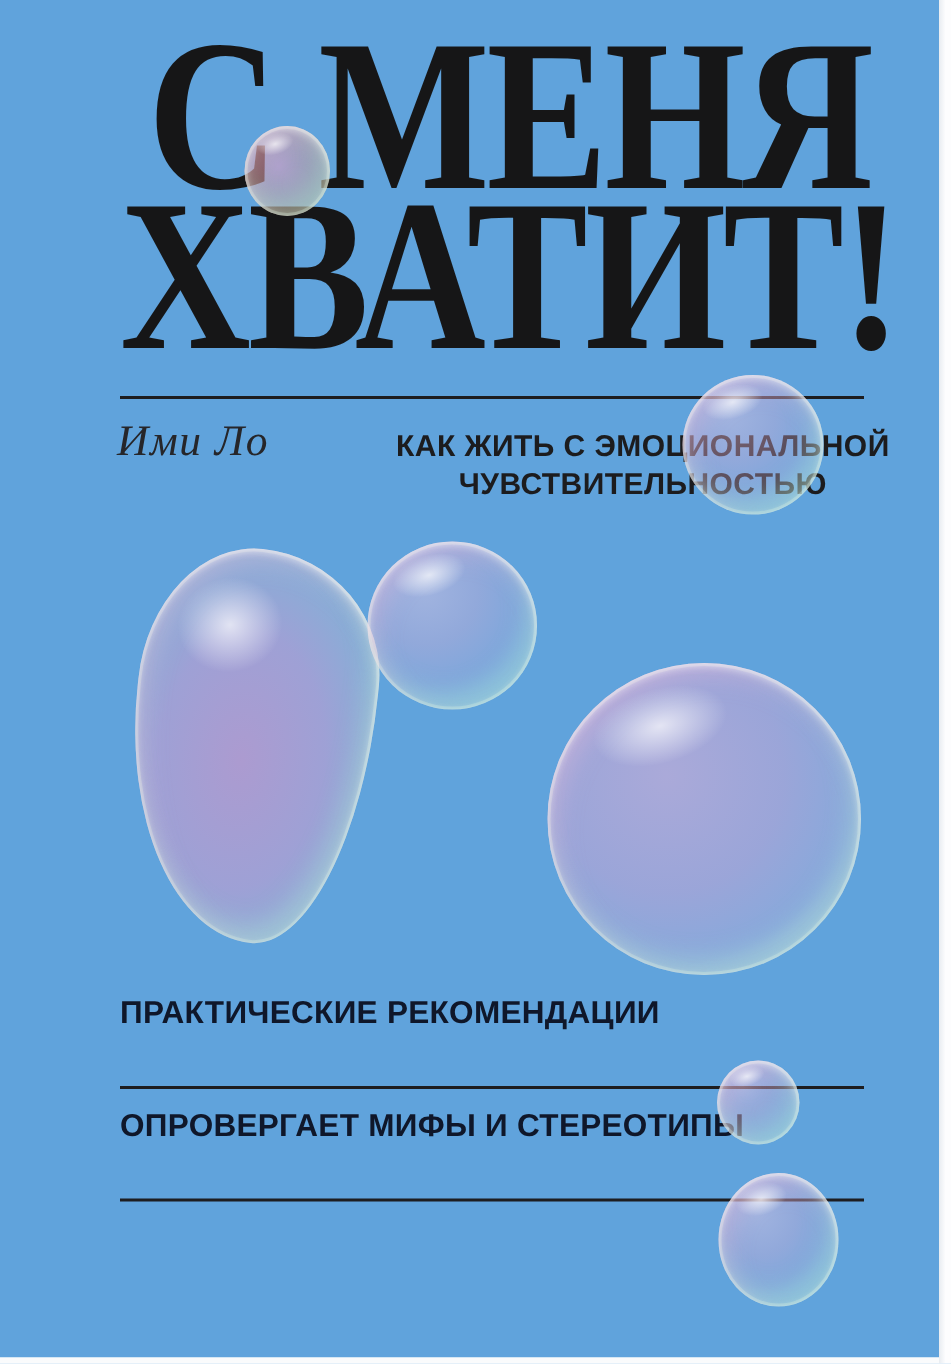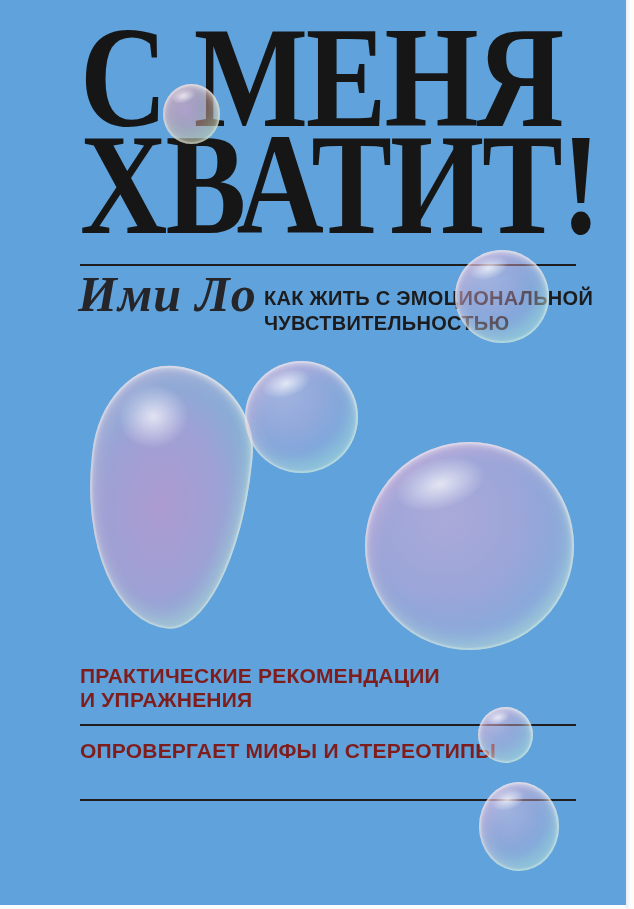--- a/index.html
+++ b/index.html
@@ -1,36 +1,36 @@
 <!DOCTYPE html>
 <html><head>
 <meta charset="utf-8">
 <style>
   html,body{margin:0;padding:0;background:#ffffff;}
   .page{position:relative;width:634px;height:909px;overflow:hidden;background:#fdfdfe;
         font-family:"Liberation Sans",sans-serif;}
-  .cover{position:absolute;left:0;top:0;width:626px;height:905px;background:#60a3dc;overflow:hidden;}
+  .cover{position:absolute;left:0;top:0;width:626px;height:905px;background:#60a3dc;overflow:hidden;text-align:center;}
 
   
   .title{position:absolute;left:80px;top:24px;color:#161617;
          font-family:"Liberation Serif",serif;font-weight:700;
          font-size:121px;line-height:90px;letter-spacing:-2px;
          transform:scaleY(1.19);transform-origin:0 0;white-space:nowrap;}
 
   
   .rule{position:absolute;left:80px;width:496px;height:2px;background:#1d1d20;}
   .rule-author{top:264px;}
   .author{position:absolute;left:78px;top:272px;color:#26262a;
-          font-family:"Liberation Serif",serif;font-style:italic;font-weight:700;
-          font-size:50px;line-height:44px;letter-spacing:1px;}
+          font-family:"Liberation Serif",serif;font-style:italic;font-weight:400;
+          font-size:29px;line-height:44px;letter-spacing:1px;}
   .subtitle{position:absolute;left:264px;top:286px;color:#1c1c1e;
             font-weight:700;font-size:20px;line-height:25px;letter-spacing:0.3px;}
 
   
-  .feature{position:absolute;left:80px;color:#7f1d1d;font-weight:700;
+  .feature{position:absolute;left:80px;color:#0f172a;font-weight:700;
            font-size:21px;line-height:24px;letter-spacing:0.2px;}
   .feature-1{top:664px;}
   .feature-2{top:739px;}
   .feature-3{top:814px;}
   .rule-2{top:724px;}
   .rule-3{top:799px;}
 
   
   .bubble{position:absolute;border-radius:50%;z-index:5;
     background:
@@ -91,21 +91,20 @@
 
     <div class="rule rule-author"></div>
     <div class="author">Ими Ло</div>
     <div class="subtitle">
       <div>КАК ЖИТЬ С ЭМОЦИОНАЛЬНОЙ</div>
       <div>ЧУВСТВИТЕЛЬНОСТЬЮ</div>
     </div>
 
     <div class="feature feature-1">
       <div>ПРАКТИЧЕСКИЕ РЕКОМЕНДАЦИИ</div>
-      <div>И УПРАЖНЕНИЯ</div>
     </div>
 
     <div class="rule rule-2"></div>
 
     <div class="feature feature-2">
       <div>ОПРОВЕРГАЕТ МИФЫ И СТЕРЕОТИПЫ</div>
     </div>
 
     <div class="rule rule-3"></div>
 

